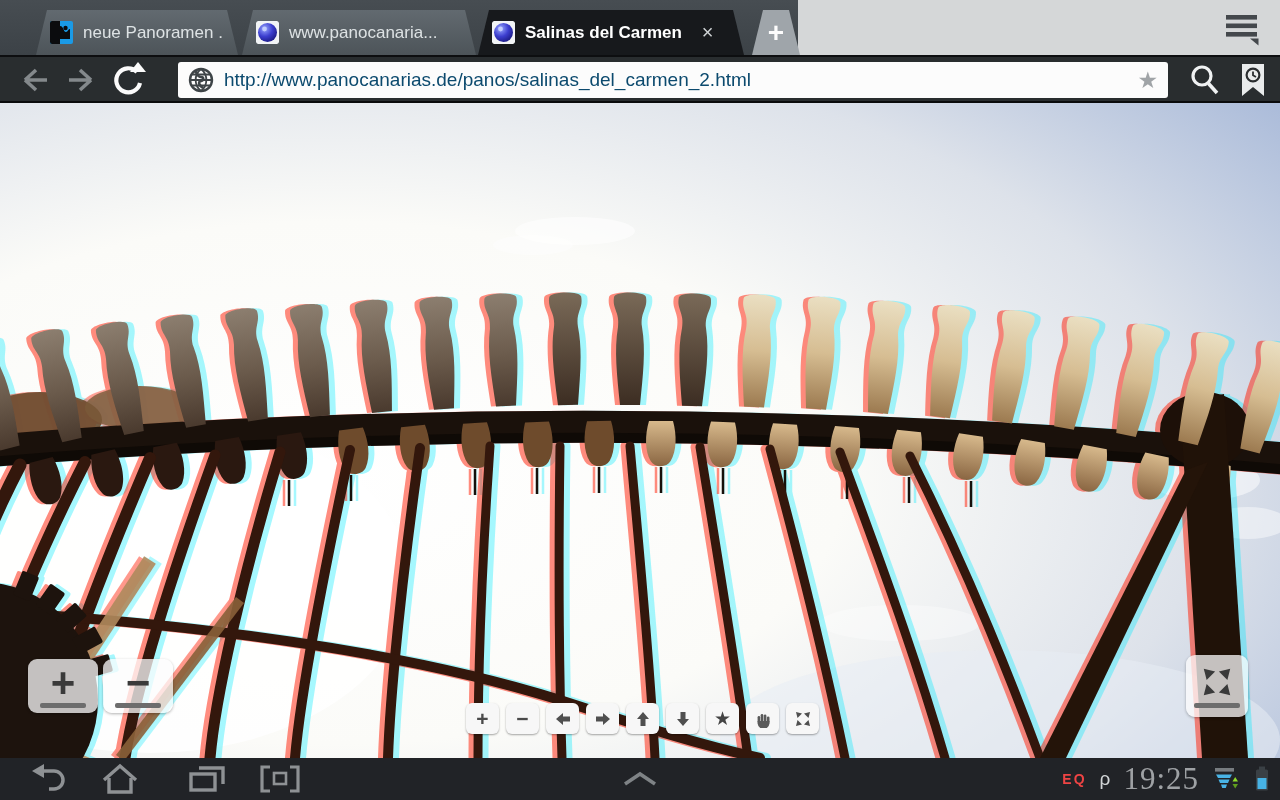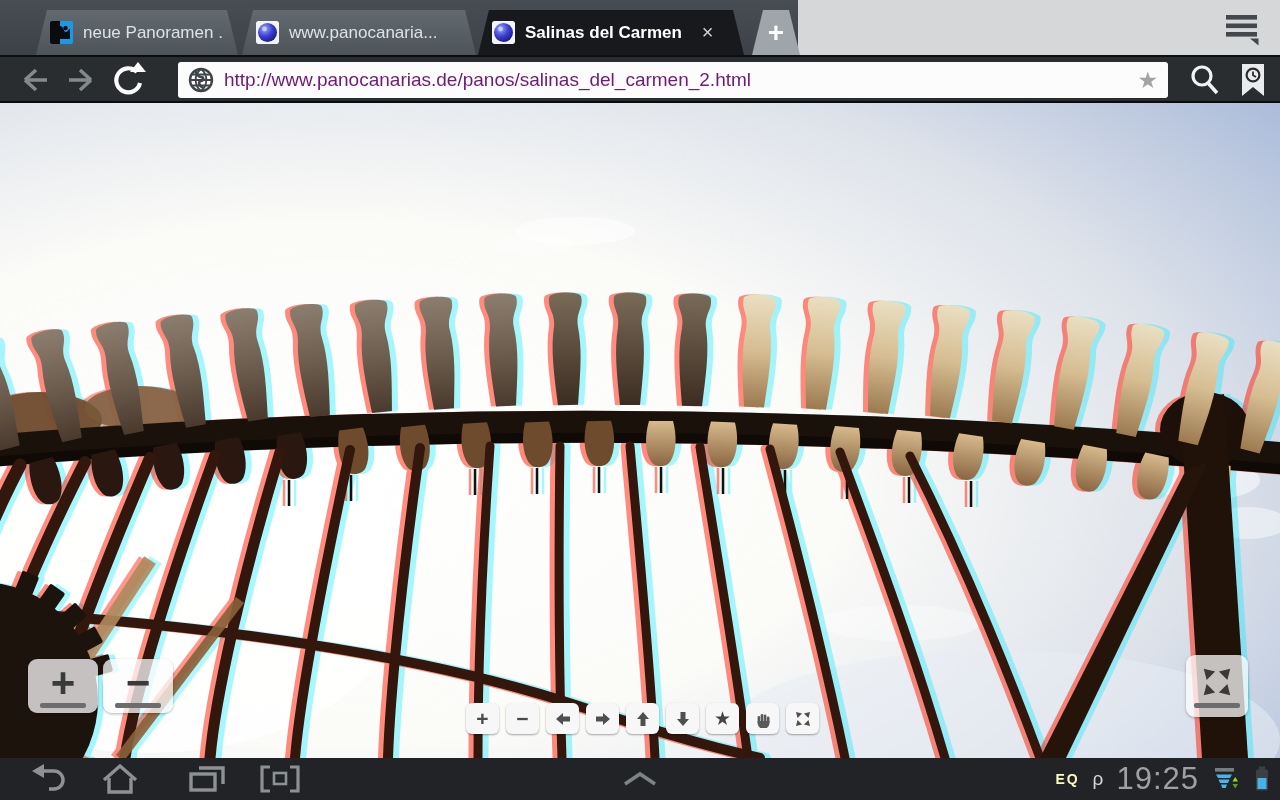--- a/index.html
+++ b/index.html
@@ -21,44 +21,44 @@
   .newtab{position:absolute;left:752px;bottom:0;width:48px;height:45px;background:#9fa5aa;
     clip-path:polygon(11px 0,calc(100% - 11px) 0,100% 100%,0 100%);
     display:flex;align-items:center;justify-content:center;color:#fdfdfd;font-size:28px;font-weight:bold;}
 
   
   .addrbar{position:absolute;left:0;top:57px;width:1280px;height:46px;background:#292d2f;
     border-bottom:2px solid #0a0b0c;box-sizing:border-box;}
   .navbtn{position:absolute;top:3px;width:42px;height:40px;}
   .urlfield{position:absolute;left:178px;top:5px;width:990px;height:36px;background:#fcfcfc;
     border-radius:3px;display:flex;align-items:center;}
-  .url-text{font-size:19px;color:#701a75;margin-left:10px;flex:1;white-space:nowrap;overflow:hidden;}
+  .url-text{font-size:19px;color:#0c4a6e;margin-left:10px;flex:1;white-space:nowrap;overflow:hidden;}
   .url-star{font-size:23px;color:#a0a4a7;margin:0 10px;flex:0 0 auto;}
 
   
   .pano{position:absolute;left:0;top:103px;width:1280px;height:655px;overflow:hidden;background:#e8ecf2;}
   .pano svg.photo{position:absolute;left:0;top:0;}
   .pkey{position:absolute;background:rgba(252,252,252,.75);border-radius:9px;
     display:flex;flex-direction:column;align-items:center;justify-content:center;
     box-shadow:0 1px 3px rgba(0,0,0,.3);}
   .pkey .sym{font-size:42px;font-weight:bold;color:#3a3a3a;line-height:.8;margin-top:2px;}
   .pkey .bar{width:46px;height:5px;background:#6d6d6d;border-radius:2px;margin-top:4px;}
   .ptool{position:absolute;left:466px;top:600px;display:flex;gap:7px;}
   .tbtn{width:33px;height:31px;background:#f7f7f7;border-radius:6px;
     box-shadow:0 1px 2px rgba(0,0,0,.35);display:flex;align-items:center;justify-content:center;}
   .tbtn .g{font-size:21px;font-weight:bold;color:#4a4a4a;line-height:1;}
   .tbtn .star{font-size:19px;color:#444;line-height:1;}
 
   
   .sysbar{position:absolute;left:0;top:758px;width:1280px;height:42px;background:#212327;}
   .sysico{position:absolute;top:0;height:42px;display:flex;align-items:center;justify-content:center;}
   .status{position:absolute;right:8px;top:0;height:42px;display:flex;align-items:center;gap:13px;}
-  .eq{font-size:14px;font-weight:bold;letter-spacing:2px;color:#fef9c3;text-align:right;}
+  .eq{font-size:14px;font-weight:bold;letter-spacing:2px;color:#ef4444;text-align:right;}
   .rho{font-size:19px;color:#d2d5d7;}
-  .clock{font-size:31px;color:#9ea1a4;letter-spacing:1px;}
+  .clock{font-size:31px;color:#9ea1a4;letter-spacing:1px;font-family:Liberation Serif, serif;}
 </style>
 </head>
 <body>
 
 <div class="stage">
 
   <div class="tabbar">
     <div class="tabbar-light"></div>
 
     <div class="tab inactive" style="left:36px;width:202px;">

